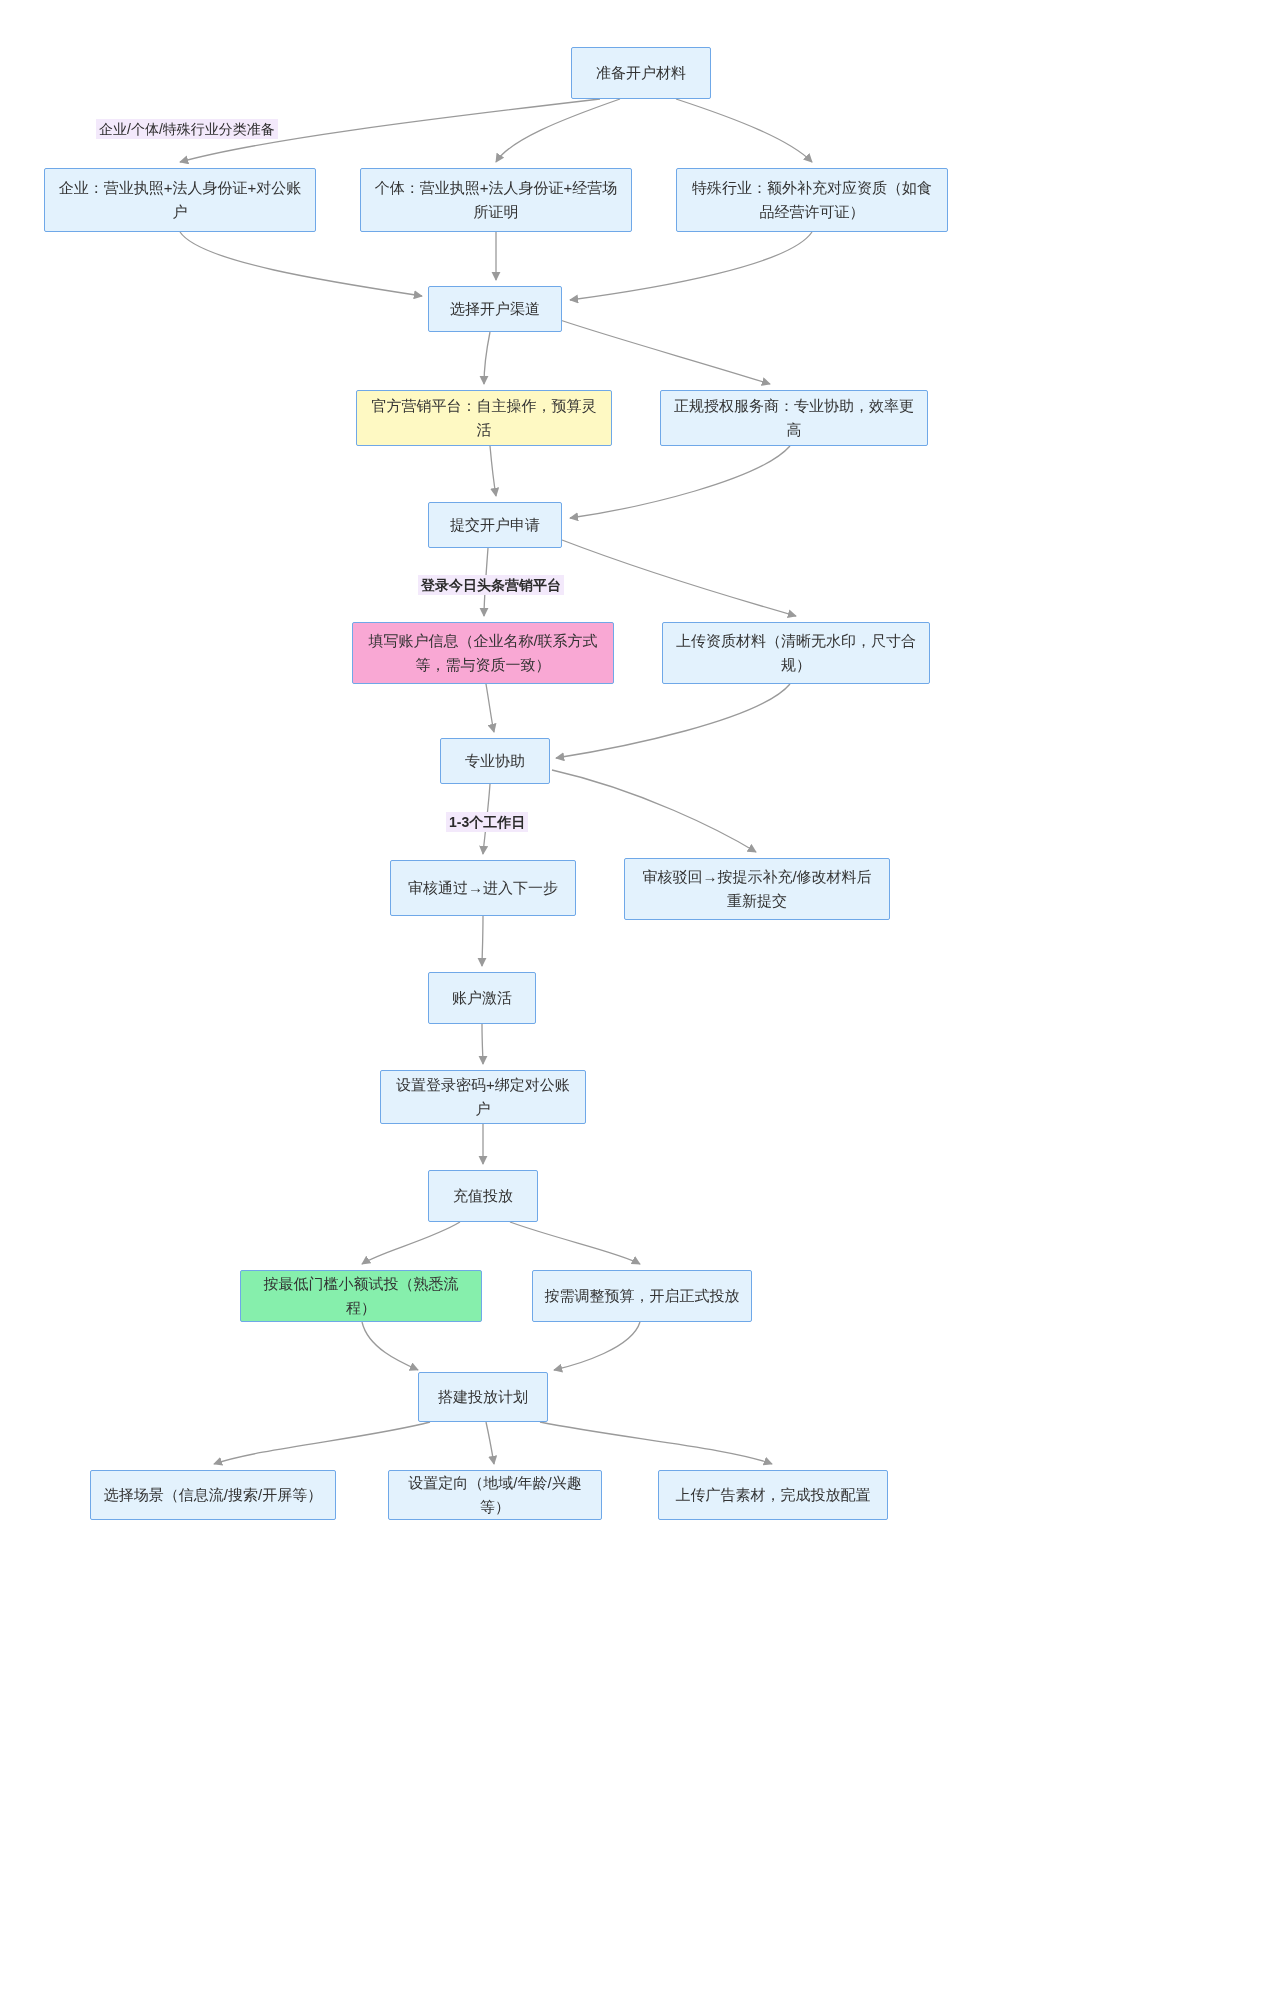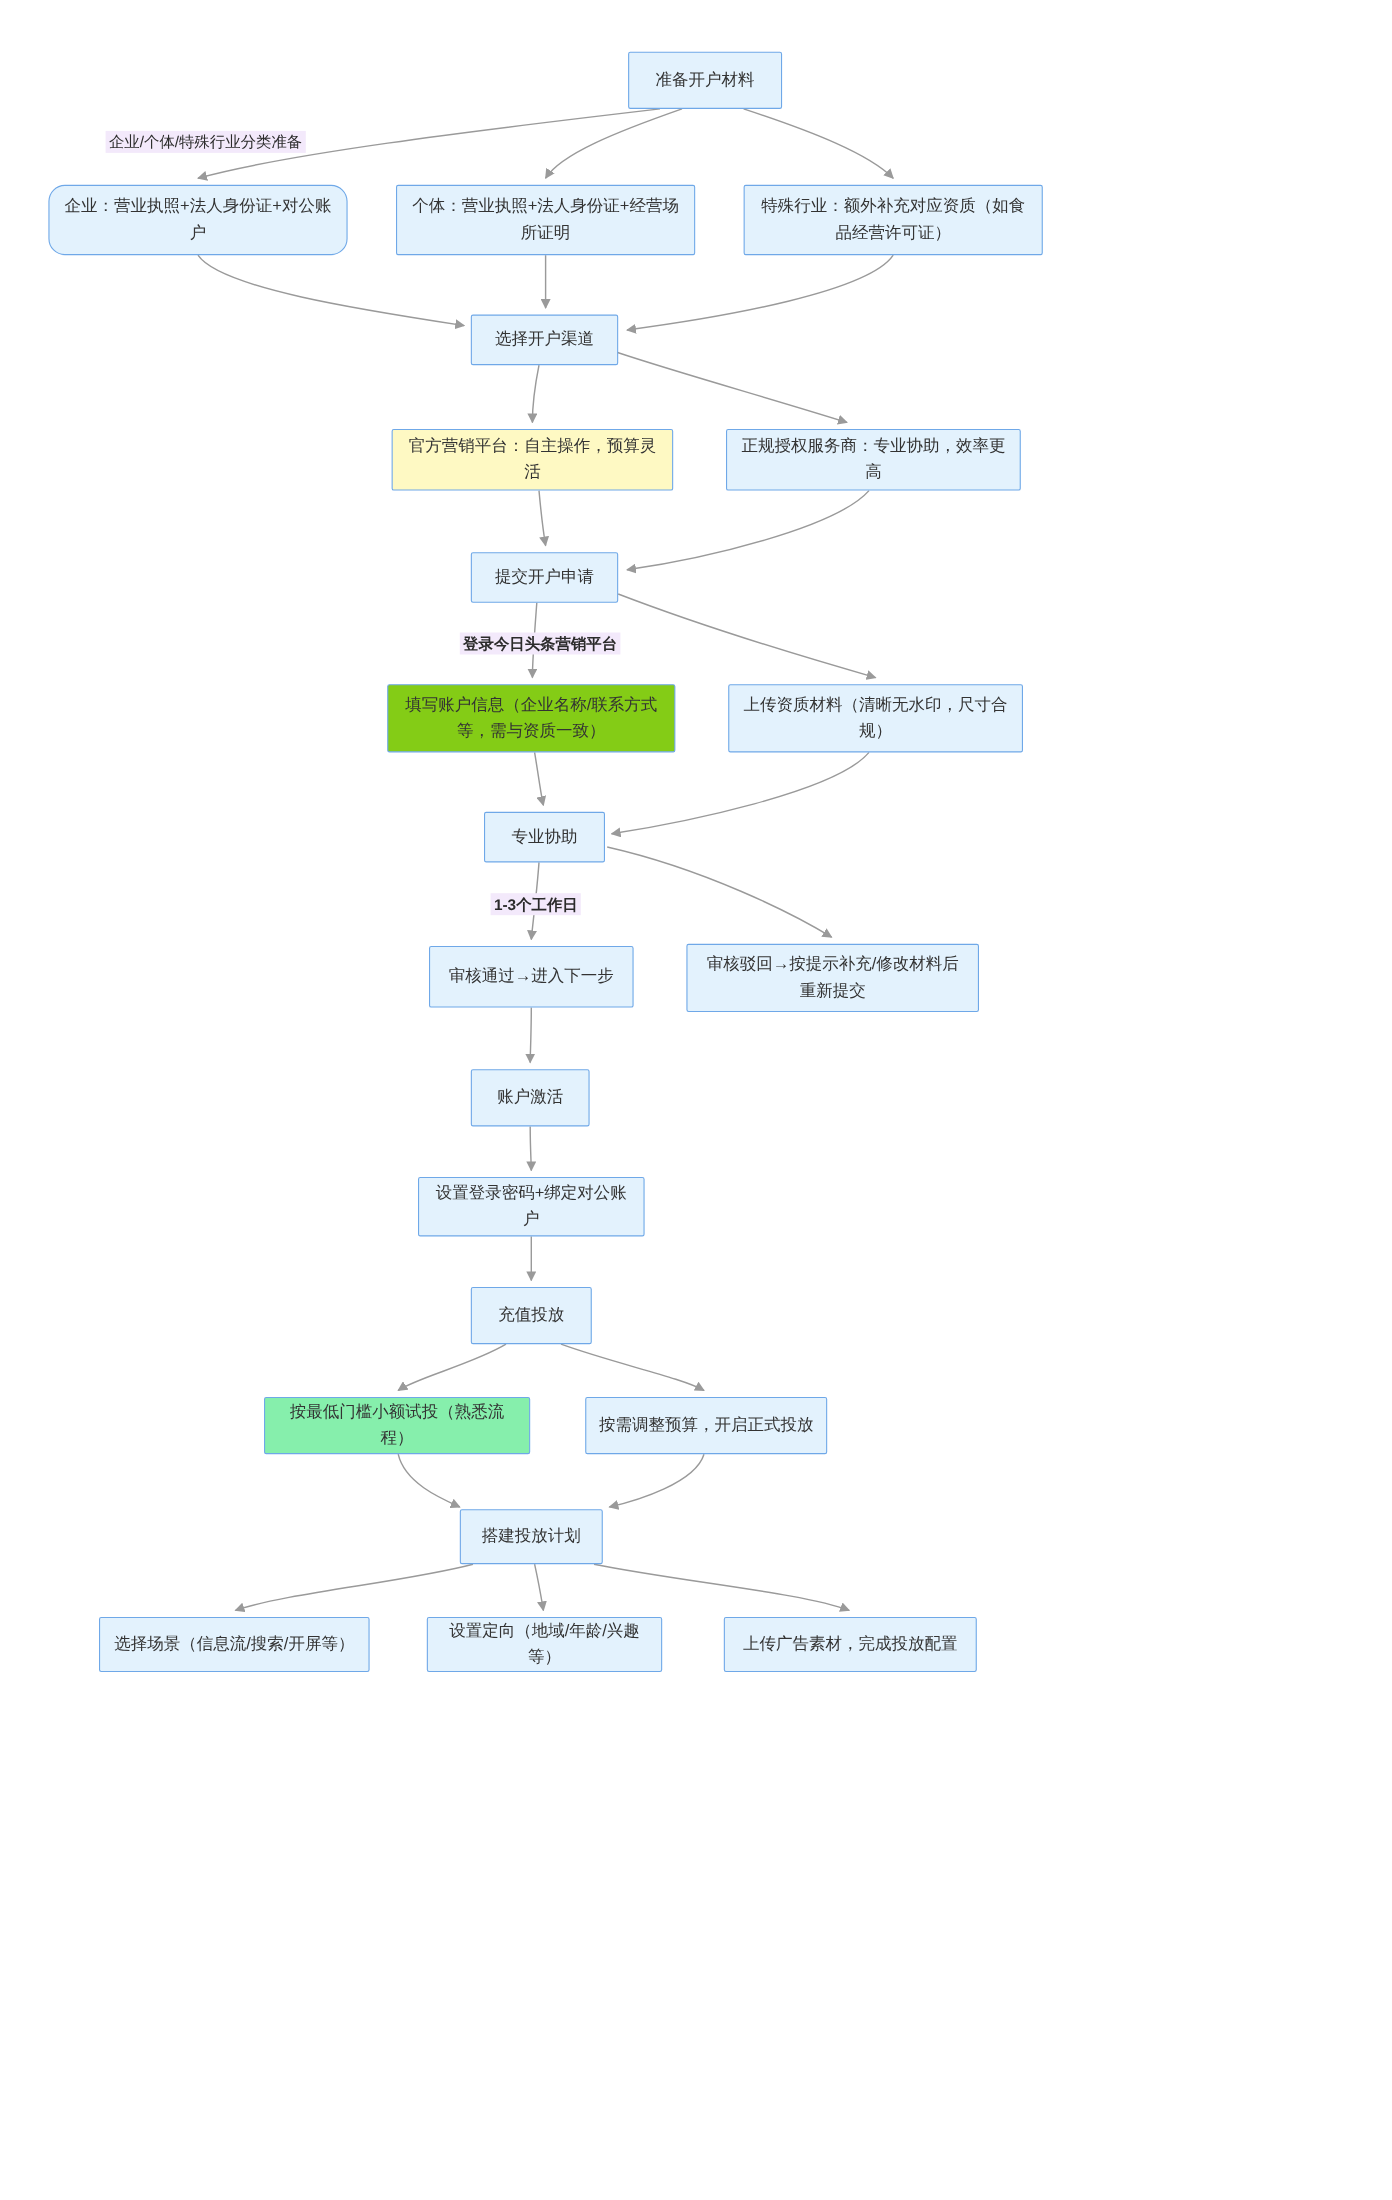--- a/index.html
+++ b/index.html
@@ -94,42 +94,42 @@
         <path d="M 430,1422 C 370,1438 260,1448 214,1464" marker-end="url(#arrow)"></path>
         <path d="M 486,1422 C 490,1440 492,1452 494,1464" marker-end="url(#arrow)"></path>
         <path d="M 540,1422 C 620,1438 730,1448 772,1464" marker-end="url(#arrow)"></path>
       </g>
   </svg>
 
   <div id="nodes-layer">
       <div class="node" style="left: 571px; top: 47px; width: 140px; height: 52px; background: rgb(227, 242, 253); border-color: rgb(111, 168, 232); color: rgb(51, 51, 51);">
         <span>准备开户材料</span>
       </div>
-      <div class="node" style="left: 44px; top: 168px; width: 272px; height: 64px; background: rgb(227, 242, 253); border-color: rgb(111, 168, 232); color: rgb(51, 51, 51); border-radius: 15px;">
+      <div class="node" style="left: 44px; top: 168px; width: 272px; height: 64px; background: rgb(227, 242, 253); border-color: rgb(111, 168, 232); color: rgb(51, 51, 51);">
         <span>企业：营业执照+法人身份证+对公账户</span>
       </div>
       <div class="node" style="left: 360px; top: 168px; width: 272px; height: 64px; background: rgb(227, 242, 253); border-color: rgb(111, 168, 232); color: rgb(51, 51, 51);">
         <span>个体：营业执照+法人身份证+经营场所证明</span>
       </div>
       <div class="node" style="left: 676px; top: 168px; width: 272px; height: 64px; background: rgb(227, 242, 253); border-color: rgb(111, 168, 232); color: rgb(51, 51, 51);">
         <span>特殊行业：额外补充对应资质（如食品经营许可证）</span>
       </div>
       <div class="node" style="left: 428px; top: 286px; width: 134px; height: 46px; background: rgb(227, 242, 253); border-color: rgb(111, 168, 232); color: rgb(51, 51, 51); align-items: center;">
         <span>选择开户渠道</span>
       </div>
       <div class="node" style="left: 356px; top: 390px; width: 256px; height: 56px; background: #fef9c3; border-color: rgb(111, 168, 232); color: rgb(51, 51, 51);">
         <span>官方营销平台：自主操作，预算灵活</span>
       </div>
       <div class="node" style="left: 660px; top: 390px; width: 268px; height: 56px; background: rgb(227, 242, 253); border-color: rgb(111, 168, 232); color: rgb(51, 51, 51);">
         <span>正规授权服务商：专业协助，效率更高</span>
       </div>
       <div class="node" style="left: 428px; top: 502px; width: 134px; height: 46px; background: rgb(227, 242, 253); border-color: rgb(111, 168, 232); color: rgb(51, 51, 51);">
         <span>提交开户申请</span>
       </div>
-      <div class="node" style="left: 352px; top: 622px; width: 262px; height: 62px; background: #84cc16; border-color: rgb(111, 168, 232); color: rgb(51, 51, 51);">
+      <div class="node" style="left: 352px; top: 622px; width: 262px; height: 62px; background: #f9a8d4; border-color: rgb(111, 168, 232); color: rgb(51, 51, 51);">
         <span>填写账户信息（企业名称/联系方式等，需与资质一致）</span>
       </div>
       <div class="node" style="left: 662px; top: 622px; width: 268px; height: 62px; background: rgb(227, 242, 253); border-color: rgb(111, 168, 232); color: rgb(51, 51, 51);">
         <span>上传资质材料（清晰无水印，尺寸合规）</span>
       </div>
       <div class="node" style="left: 440px; top: 738px; width: 110px; height: 46px; background: rgb(227, 242, 253); border-color: rgb(111, 168, 232); color: rgb(51, 51, 51);">
         <span>专业协助</span>
       </div>
       <div class="node" style="left: 390px; top: 860px; width: 186px; height: 56px; background: rgb(227, 242, 253); border-color: rgb(111, 168, 232); color: rgb(51, 51, 51);">
         <span>审核通过→进入下一步</span>

